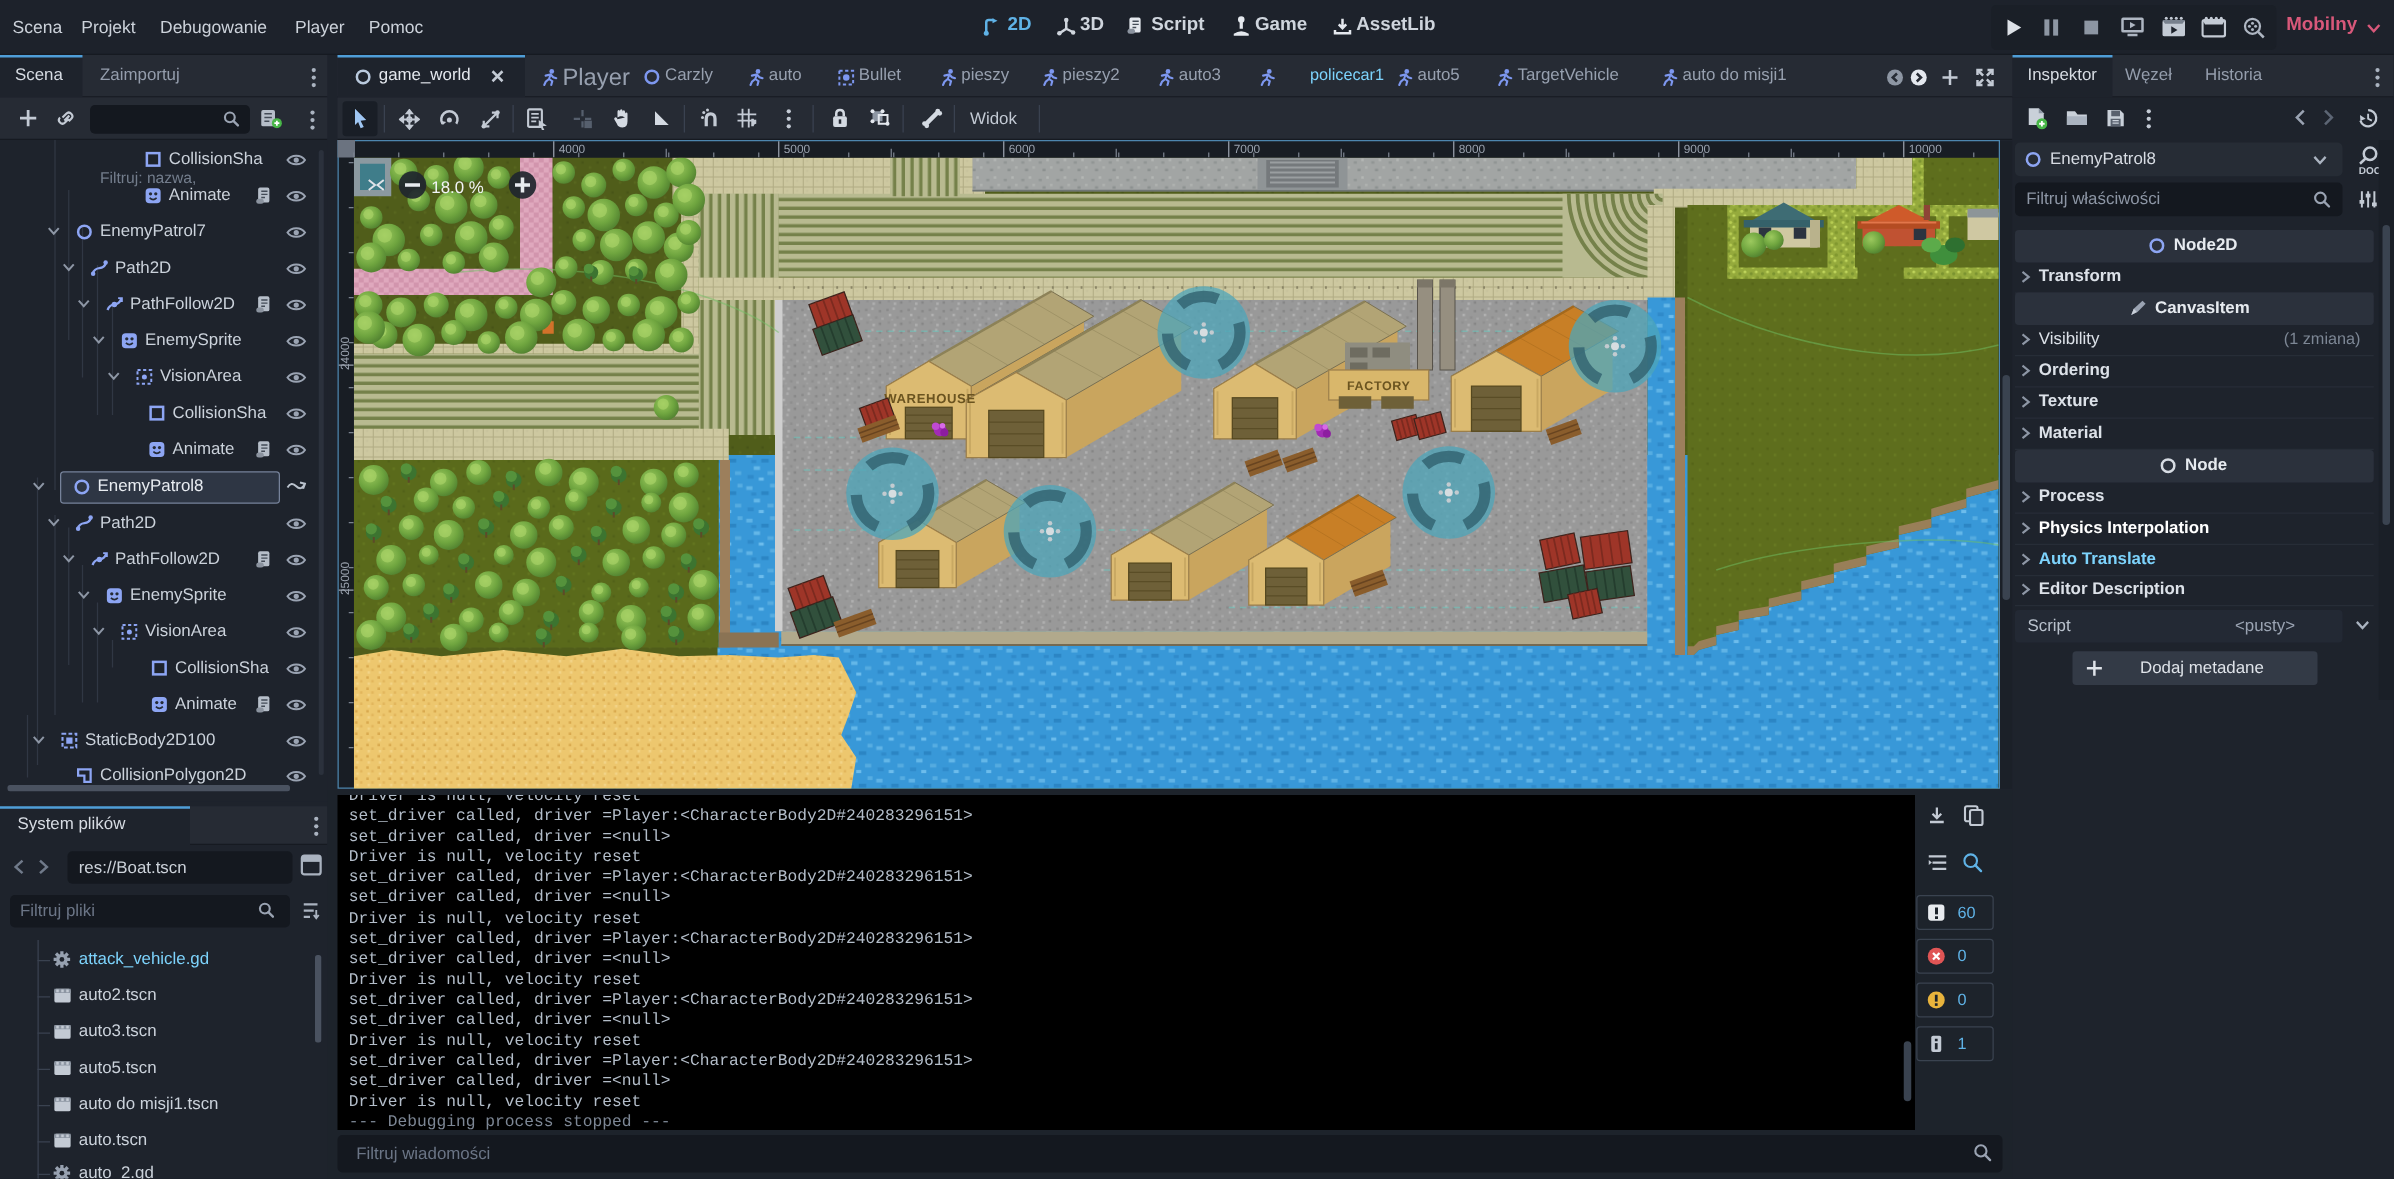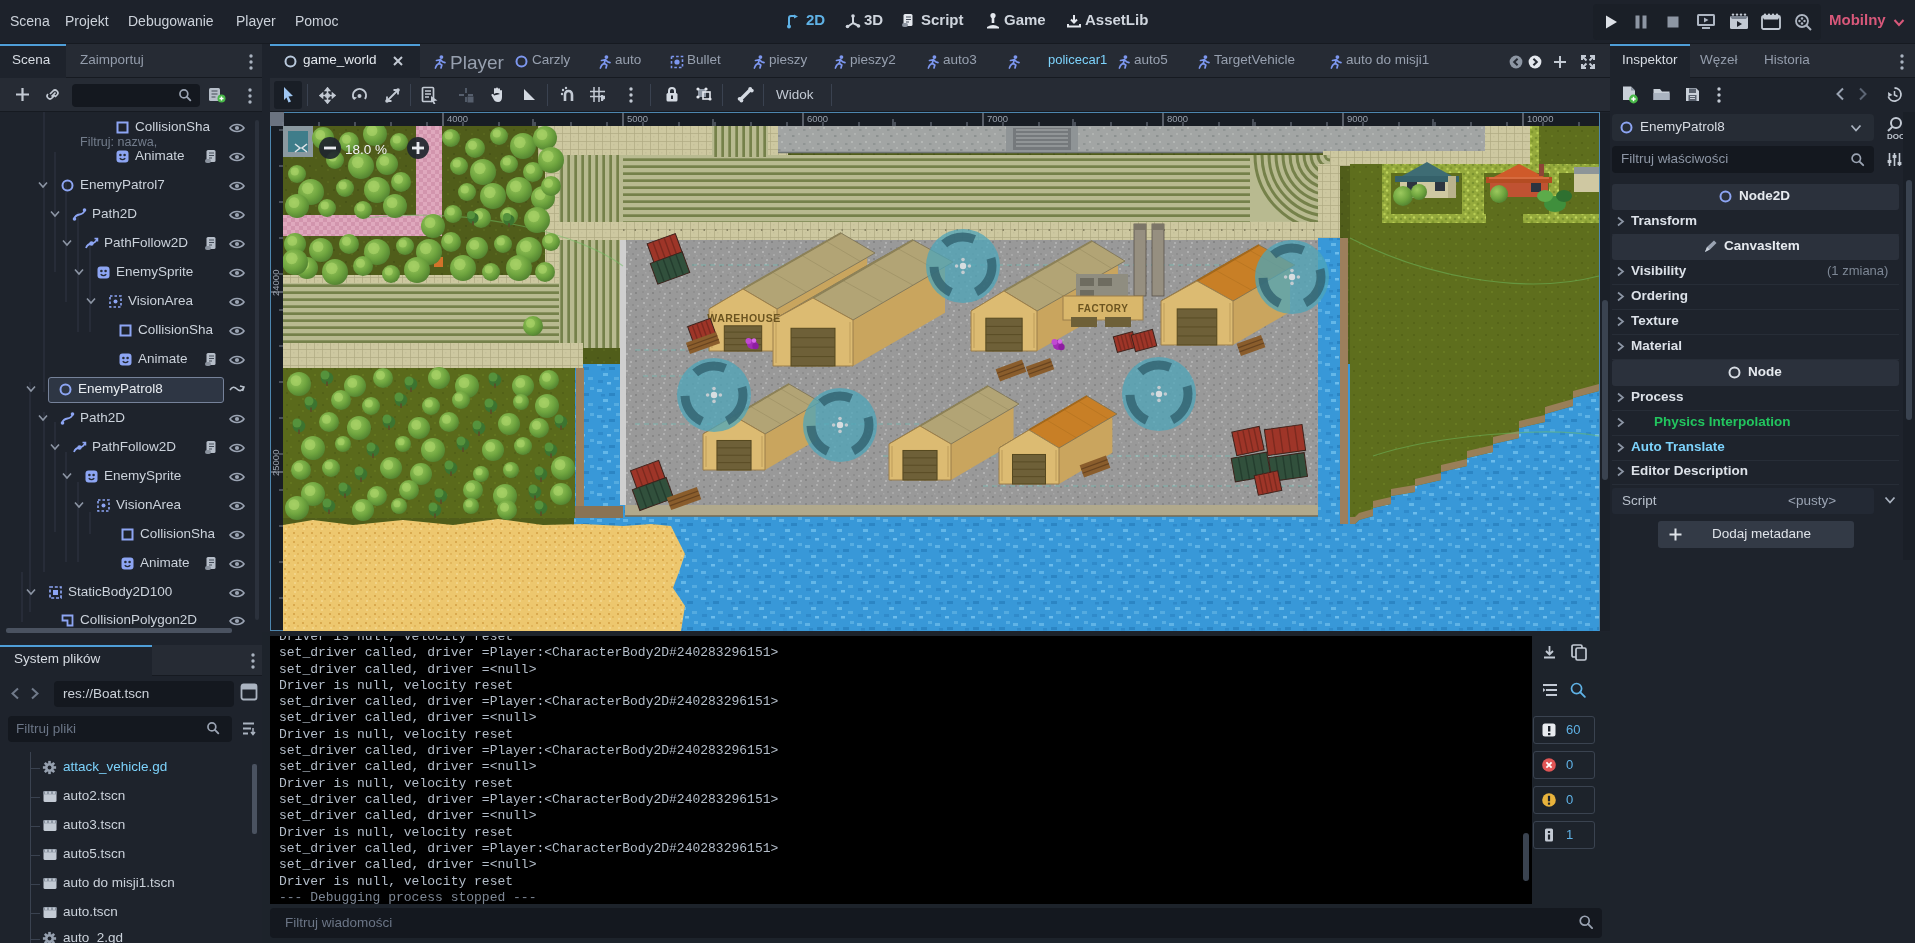--- a/index.html
+++ b/index.html
@@ -1863,21 +1863,21 @@
       <path d="M2 13 L4 8 L11 1.5 L13.5 4 L7 10.5 Z" fill="#9aa3b2"></path>
       <path d="M2 13 L4 8 L6.5 10.5 Z" fill="#c9d0d9"></path>
     </svg>
   </div>
 <div class="txt" style="left:1724px;top:238px;font-size:13.5px;font-weight:bold;color:#e6eaef;">CanvasItem</div>
 <div class="a" style="left:1616px;top:266px;">
     <svg width="9" height="11" viewBox="0 0 9 11" style="">
       <path d="M2 1.5 L7 5.5 L2 9.5" fill="none" stroke="#8d96a5" stroke-width="1.7"></path>
     </svg>
   </div>
-<div class="txt" style="left:1631px;top:263px;font-size:13.5px;font-weight:bold;color:#dce1e8;">Visibility</div>
+<div class="txt" style="left:1631px;top:263px;font-size:13.5px;font-weight:normal;color:#dce1e8;">Visibility</div>
 <div class="txt" style="left:1827px;top:263px;font-size:13px;color:#7d8795;">(1 zmiana)</div>
 <div class="a" style="left:1612px;top:284px;width:287px;height:1px;background:#272d37;"></div>
 <div class="a" style="left:1616px;top:291px;">
     <svg width="9" height="11" viewBox="0 0 9 11" style="">
       <path d="M2 1.5 L7 5.5 L2 9.5" fill="none" stroke="#8d96a5" stroke-width="1.7"></path>
     </svg>
   </div>
 <div class="txt" style="left:1631px;top:288px;font-size:13.5px;font-weight:bold;color:#dce1e8;">Ordering</div>
 <div class="a" style="left:1612px;top:309px;width:287px;height:1px;background:#272d37;"></div>
 <div class="a" style="left:1616px;top:316px;">
@@ -1906,21 +1906,21 @@
       <path d="M2 1.5 L7 5.5 L2 9.5" fill="none" stroke="#8d96a5" stroke-width="1.7"></path>
     </svg>
   </div>
 <div class="txt" style="left:1631px;top:389px;font-size:13.5px;font-weight:bold;color:#dce1e8;">Process</div>
 <div class="a" style="left:1612px;top:410px;width:287px;height:1px;background:#272d37;"></div>
 <div class="a" style="left:1616px;top:417px;">
     <svg width="9" height="11" viewBox="0 0 9 11" style="">
       <path d="M2 1.5 L7 5.5 L2 9.5" fill="none" stroke="#8d96a5" stroke-width="1.7"></path>
     </svg>
   </div>
-<div class="txt" style="left:1631px;top:414px;font-size:13.5px;font-weight:bold;color:#22c55e;margin-left:23px;">Physics Interpolation</div>
+<div class="txt" style="left:1631px;top:414px;font-size:13.5px;font-weight:bold;color:#ffffff;">Physics Interpolation</div>
 <div class="a" style="left:1612px;top:435px;width:287px;height:1px;background:#272d37;"></div>
 <div class="a" style="left:1616px;top:442px;">
     <svg width="9" height="11" viewBox="0 0 9 11" style="">
       <path d="M2 1.5 L7 5.5 L2 9.5" fill="none" stroke="#8d96a5" stroke-width="1.7"></path>
     </svg>
   </div>
 <div class="txt" style="left:1631px;top:439px;font-size:13.5px;font-weight:bold;color:#7dd3fc;">Auto Translate</div>
 <div class="a" style="left:1612px;top:460px;width:287px;height:1px;background:#272d37;"></div>
 <div class="a" style="left:1616px;top:466px;">
     <svg width="9" height="11" viewBox="0 0 9 11" style="">

